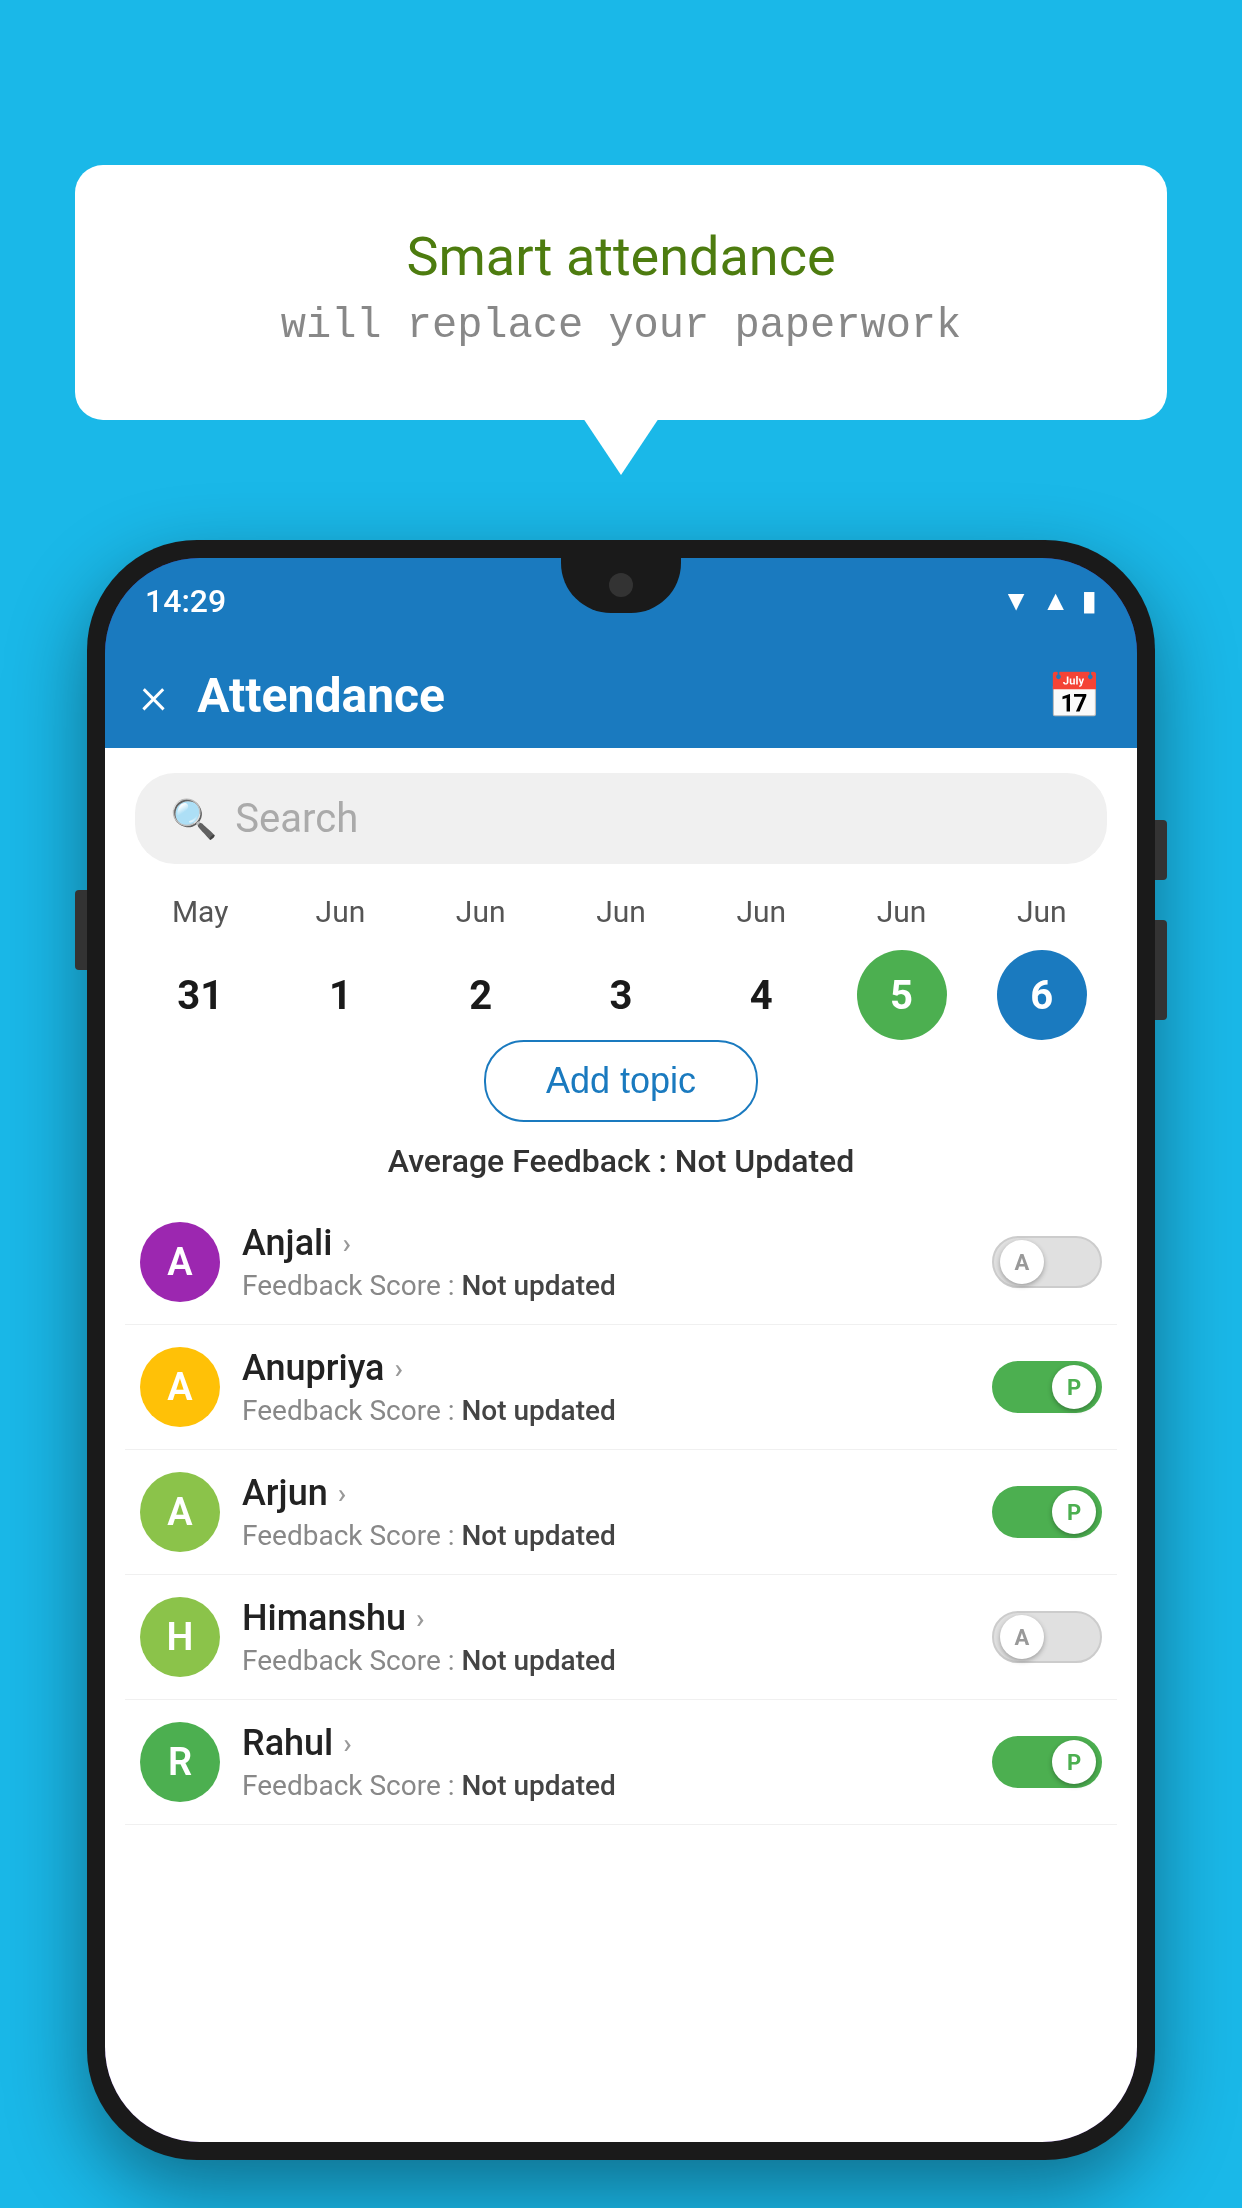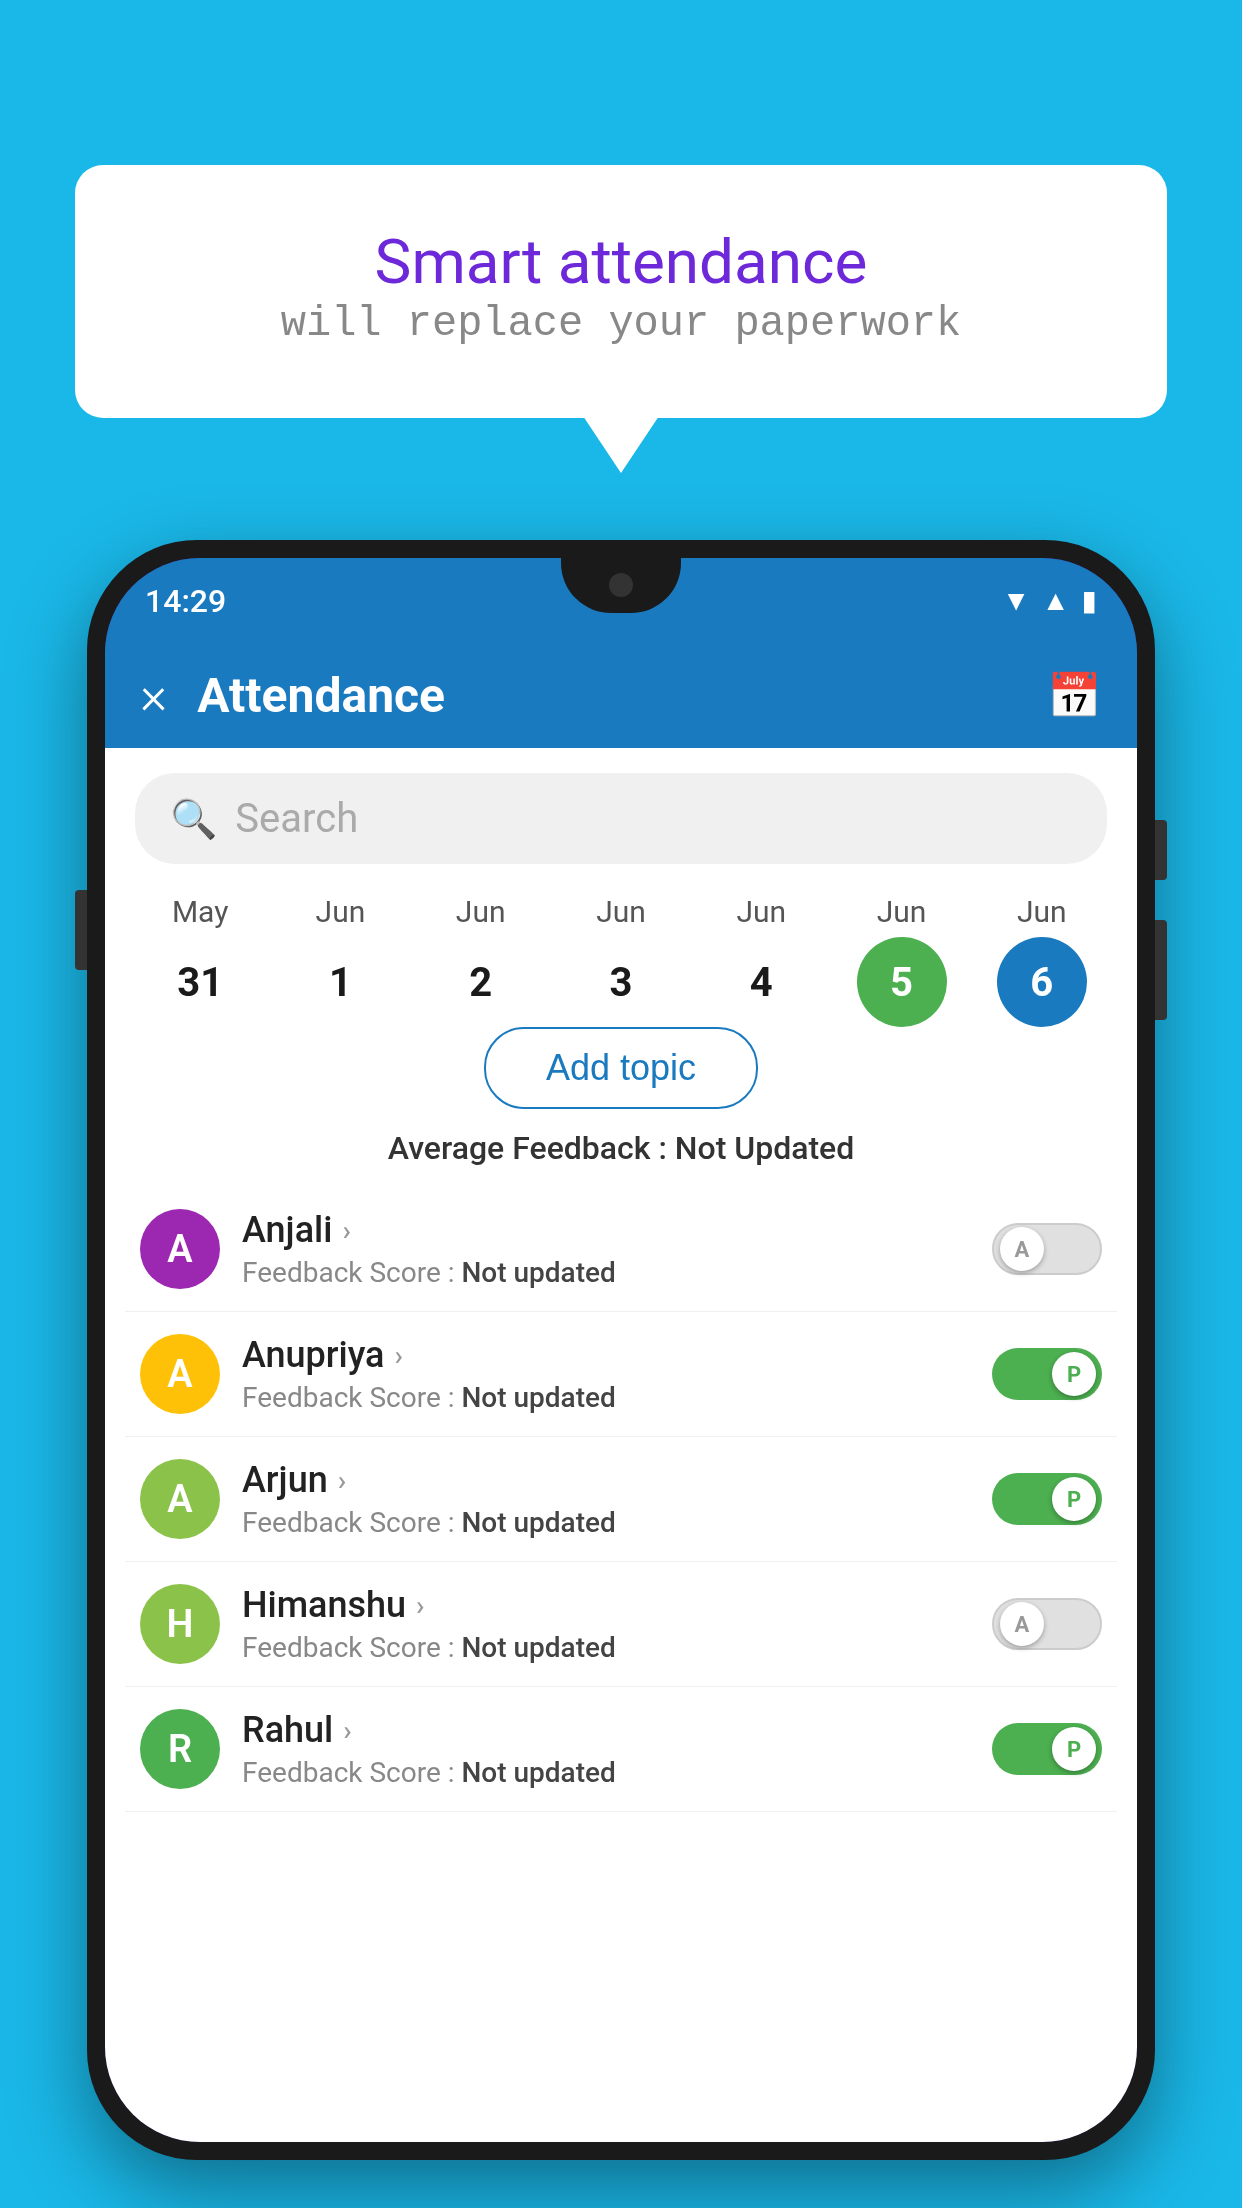--- a/index.html
+++ b/index.html
@@ -30,24 +30,24 @@
       bottom: -55px;
       left: 50%;
       transform: translateX(-50%);
       width: 0;
       height: 0;
       border-left: 40px solid transparent;
       border-right: 40px solid transparent;
       border-top: 60px solid white;
     }
     .bubble-title {
-      font-size: 62px;
-      color: #6d28d9;
+      font-size: 54px;
+      color: #4d7c0f;
       font-weight: 400;
-      margin-bottom: 2px;
+      margin-bottom: 14px;
     }
     .bubble-subtitle {
       font-size: 42px;
       color: #888;
       font-weight: 400;
       font-family: Liberation Mono, monospace;
     }
 
     
     .phone-wrapper {
@@ -177,21 +177,21 @@
     
     .calendar-strip {
       display: flex;
       justify-content: space-around;
       padding: 5px 25px 0;
     }
     .cal-day {
       display: flex;
       flex-direction: column;
       align-items: center;
-      gap: 8px;
+      gap: 21px;
     }
     .cal-month {
       font-size: 30px;
       color: #555;
       font-weight: 400;
     }
     .cal-date {
       font-size: 40px;
       font-weight: 700;
       color: #1a1a1a;

